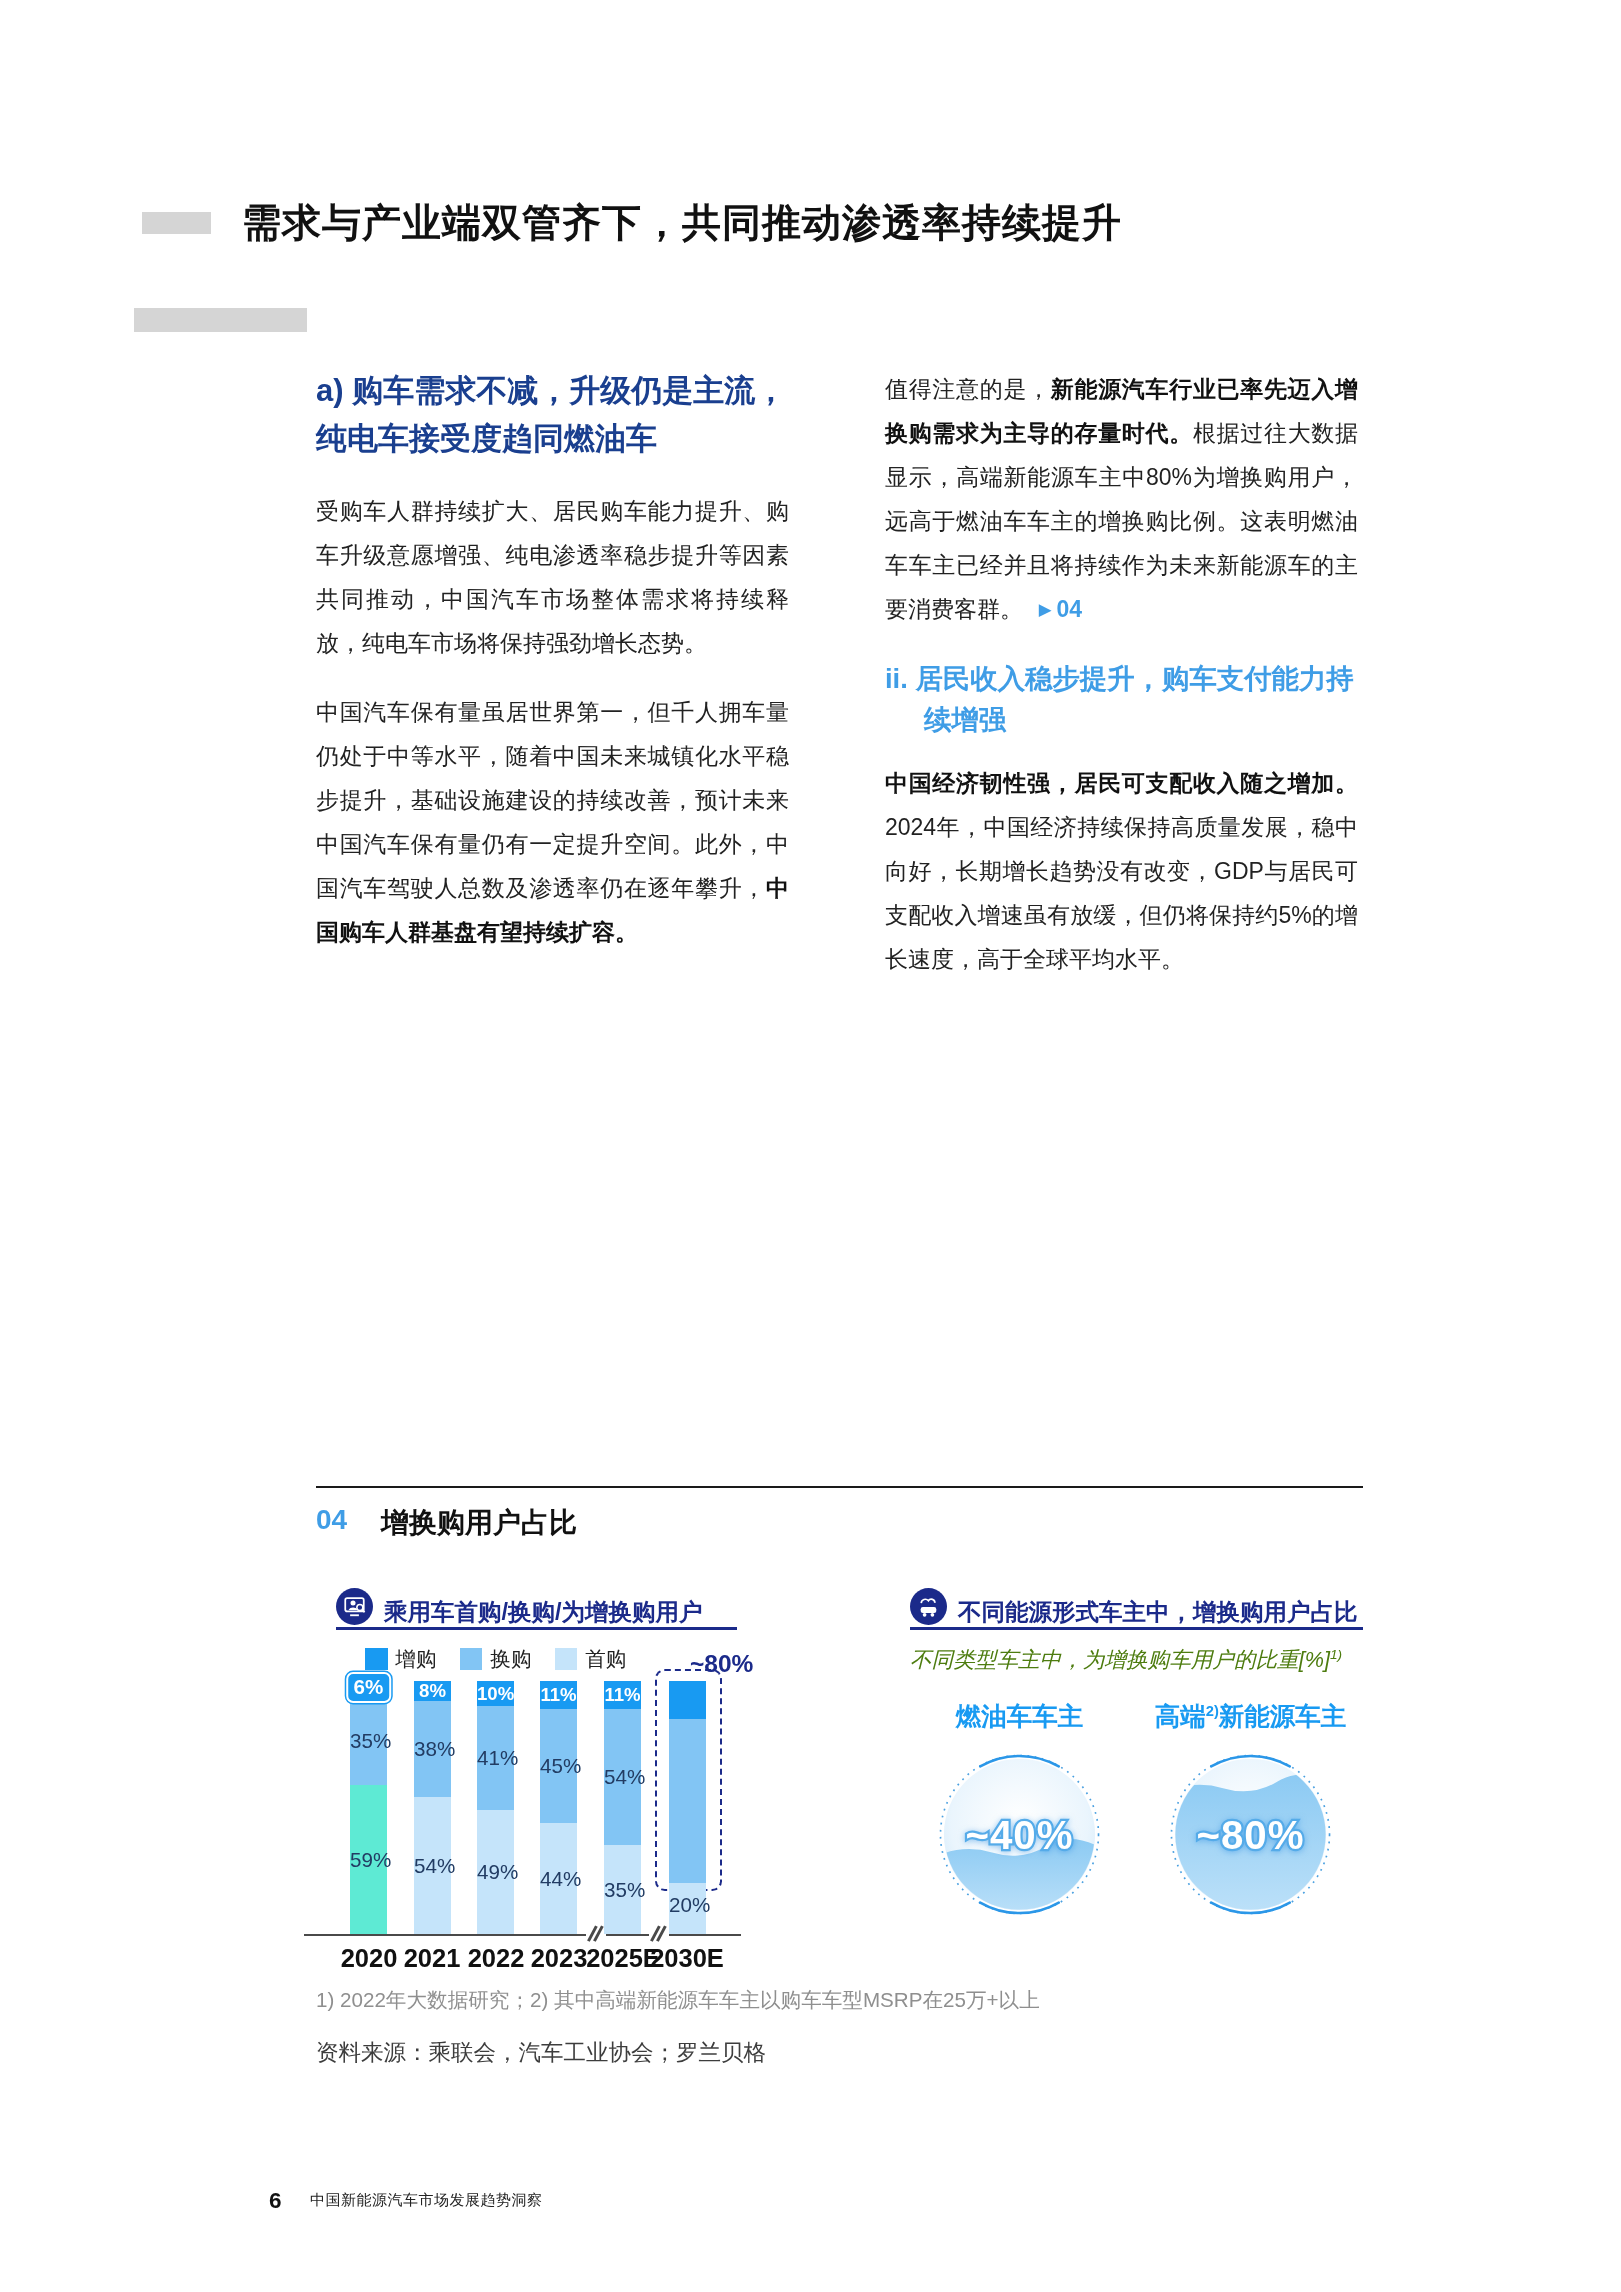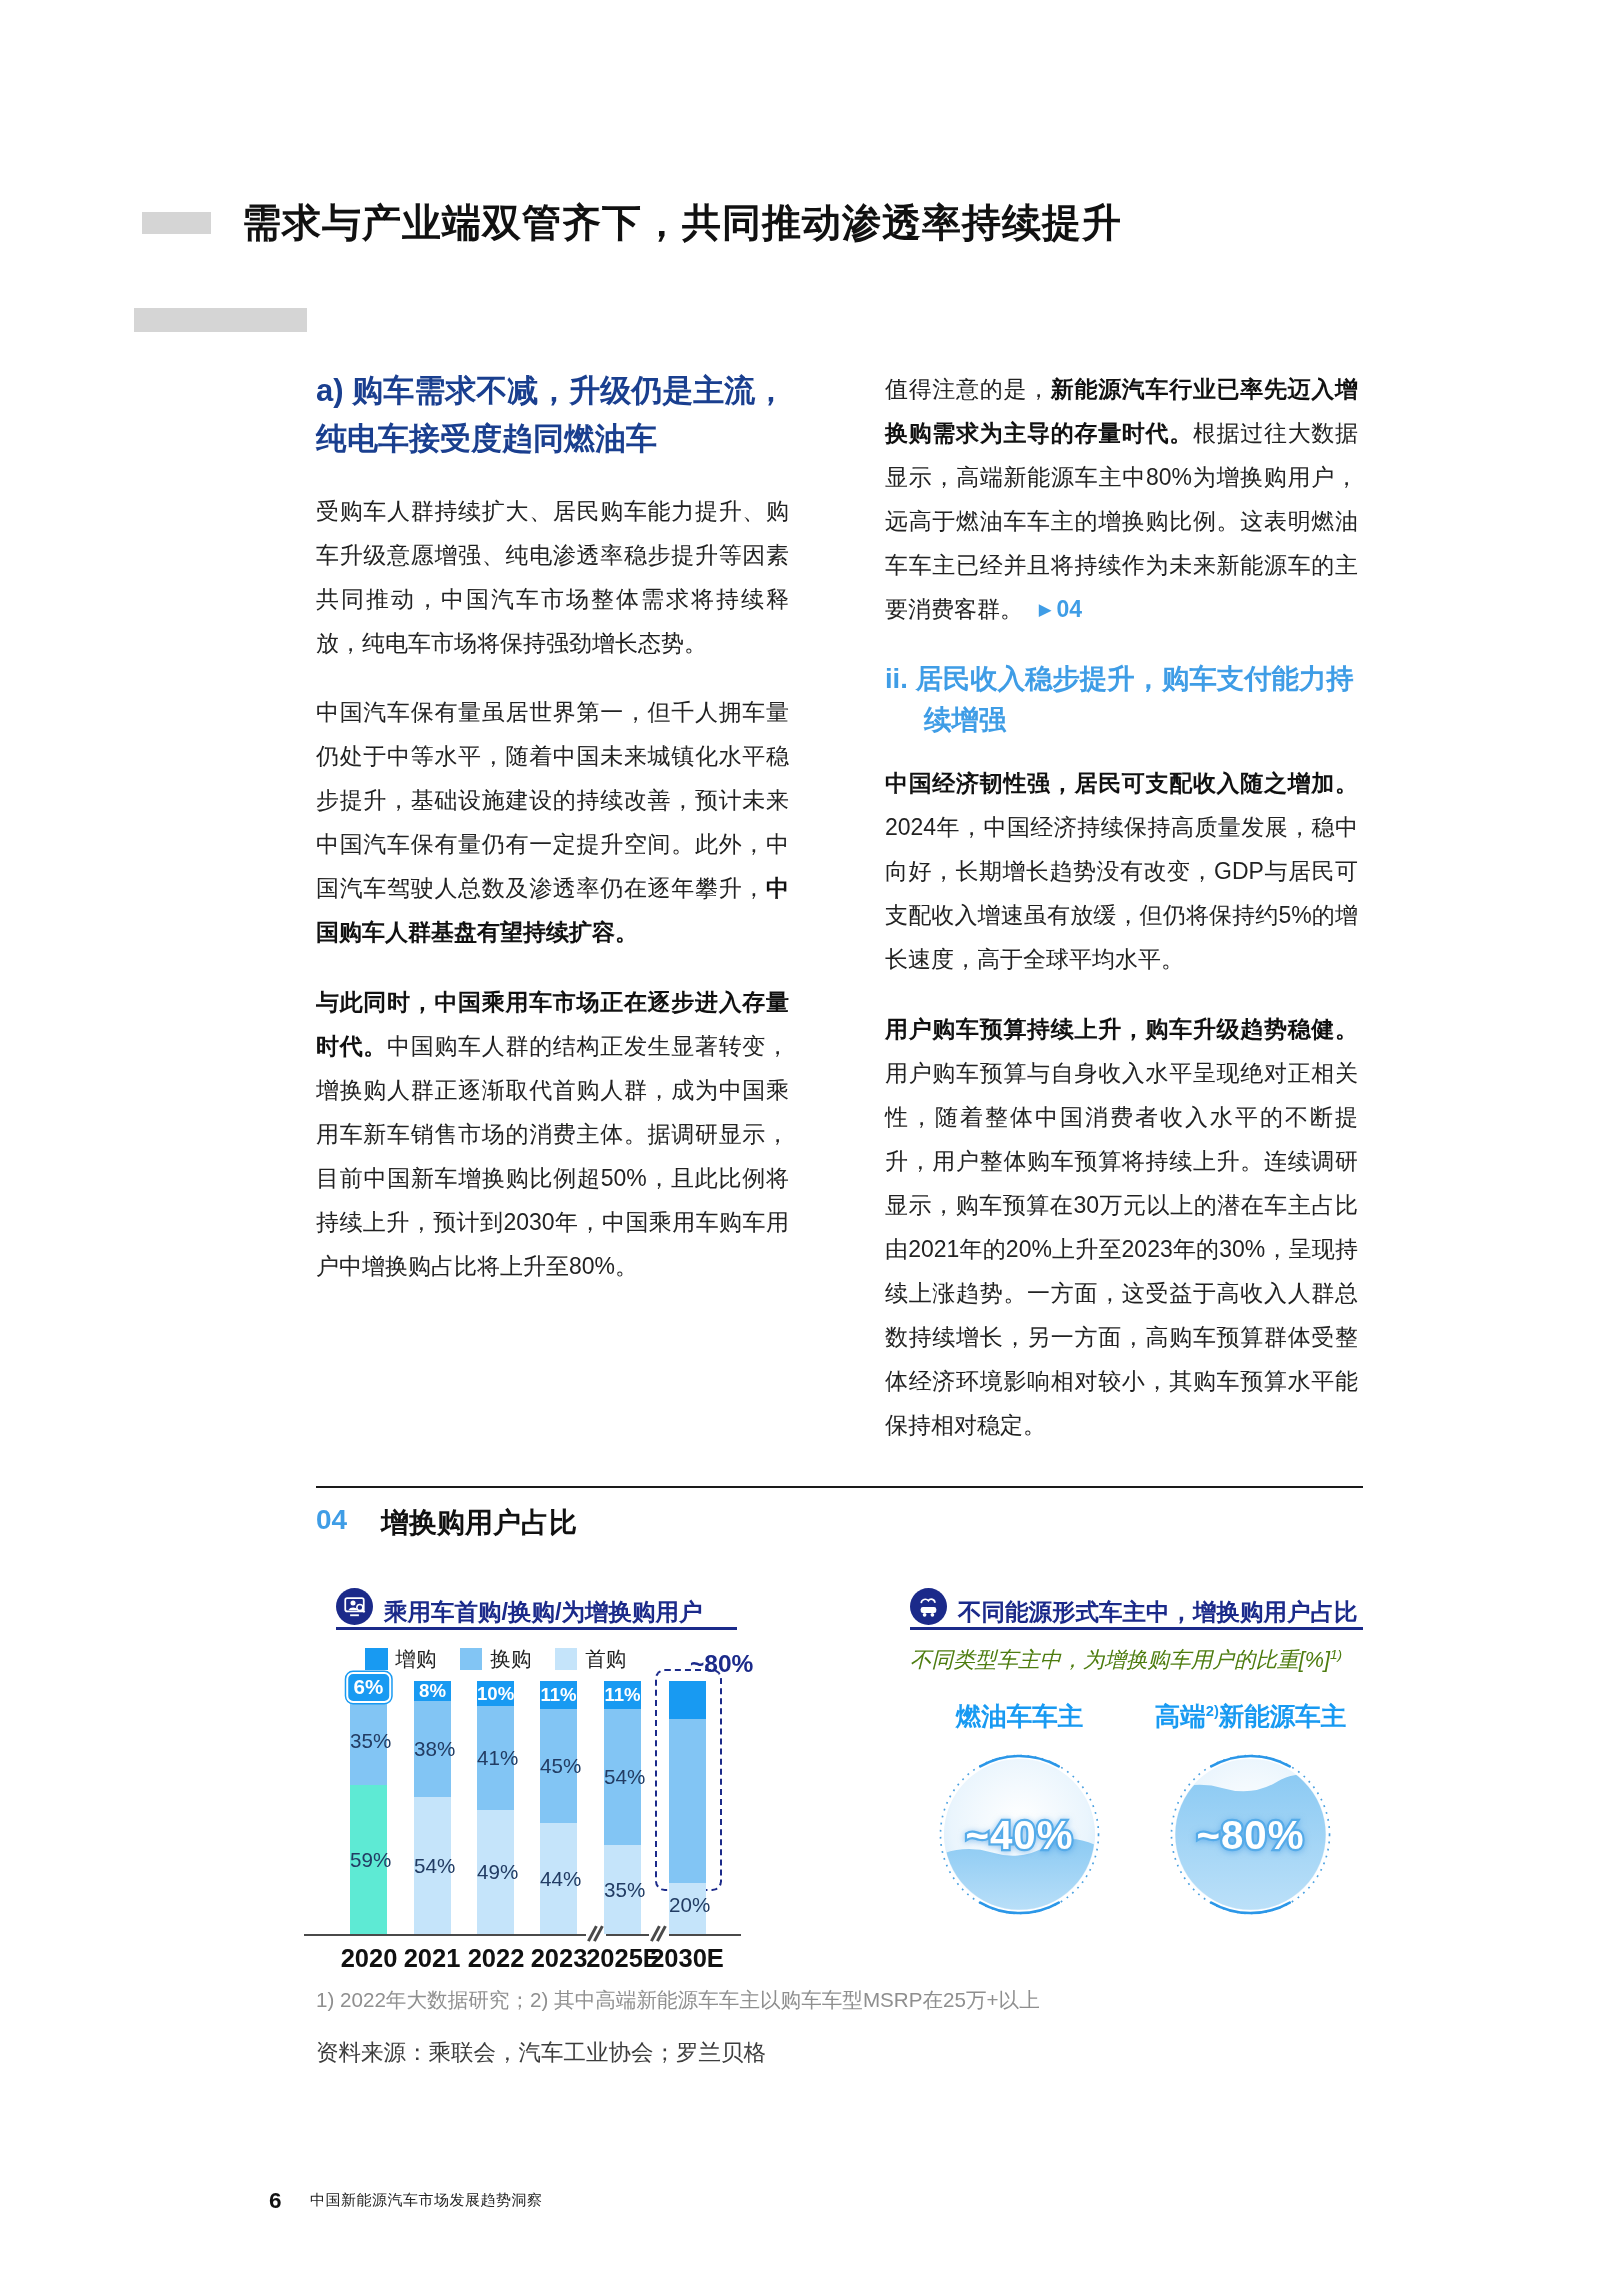--- a/index.html
+++ b/index.html
@@ -106,27 +106,25 @@
   <div class="deco-bar b1"></div>
   <div class="deco-bar b2"></div>
 
   <h1 class="page-title">需求与产业端双管齐下，共同推动渗透率持续提升</h1>
 
   <div class="columns">
     <div class="col">
       <h2 class="h-a">a) 购车需求不减，升级仍是主流，纯电车接受度趋同燃油车</h2>
       <p><span>受购车人群持续扩大、居民购车能力提升、购车升级意愿增强、纯电渗透率稳步提升等因素共同推动，中国汽车市场整体需求将持续释放，纯电车市场将保持强劲增长态势。</span></p>
       <p><span>中国汽车保有量虽居世界第一，但千人拥车量仍处于中等水平，随着中国未来城镇化水平稳步提升，基础设施建设的持续改善，预计未来中国汽车保有量仍有一定提升空间。此外，中国汽车驾驶人总数及渗透率仍在逐年攀升，</span><b>中国购车人群基盘有望持续扩容。</b></p>
-      <p><b>与此同时，中国乘用车市场正在逐步进入存量时代。</b><span>中国购车人群的结构正发生显著转变，增换购人群正逐渐取代首购人群，成为中国乘用车新车销售市场的消费主体。据调研显示，目前中国新车增换购比例超50%，且此比例将持续上升，预计到2030年，中国乘用车购车用户中增换购占比将上升至80%。</span></p>
     </div>
     <div class="col">
       <p><span>值得注意的是，</span><b>新能源汽车行业已率先迈入增换购需求为主导的存量时代。</b><span>根据过往大数据显示，高端新能源车主中80%为增换购用户，远高于燃油车车主的增换购比例。这表明燃油车车主已经并且将持续作为未来新能源车的主要消费客群。</span><span class="ref"><span class="tri">▶</span><span>04</span></span></p>
       <h3 class="h-sub"><span>ii.</span> <span>居民收入稳步提升，购车支付能力持续增强</span></h3>
       <p><b>中国经济韧性强，居民可支配收入随之增加。</b><span>2024年，中国经济持续保持高质量发展，稳中向好，长期增长趋势没有改变，GDP与居民可支配收入增速虽有放缓，但仍将保持约5%的增长速度，高于全球平均水平。</span></p>
-      <p><b>用户购车预算持续上升，购车升级趋势稳健。</b><span>用户购车预算与自身收入水平呈现绝对正相关性，随着整体中国消费者收入水平的不断提升，用户整体购车预算将持续上升。连续调研显示，购车预算在30万元以上的潜在车主占比由2021年的20%上升至2023年的30%，呈现持续上涨趋势。一方面，这受益于高收入人群总数持续增长，另一方面，高购车预算群体受整体经济环境影响相对较小，其购车预算水平能保持相对稳定。</span></p>
     </div>
   </div>
 
   <div class="exhibit-rule"></div>
   <div class="exhibit-num">04</div>
   <div class="exhibit-title">增换购用户占比</div>
 
   <span class="card-icon left">
     <svg viewBox="0 0 38 38">
         <circle cx="19" cy="19" r="19" fill="#1b2a8a"></circle>

